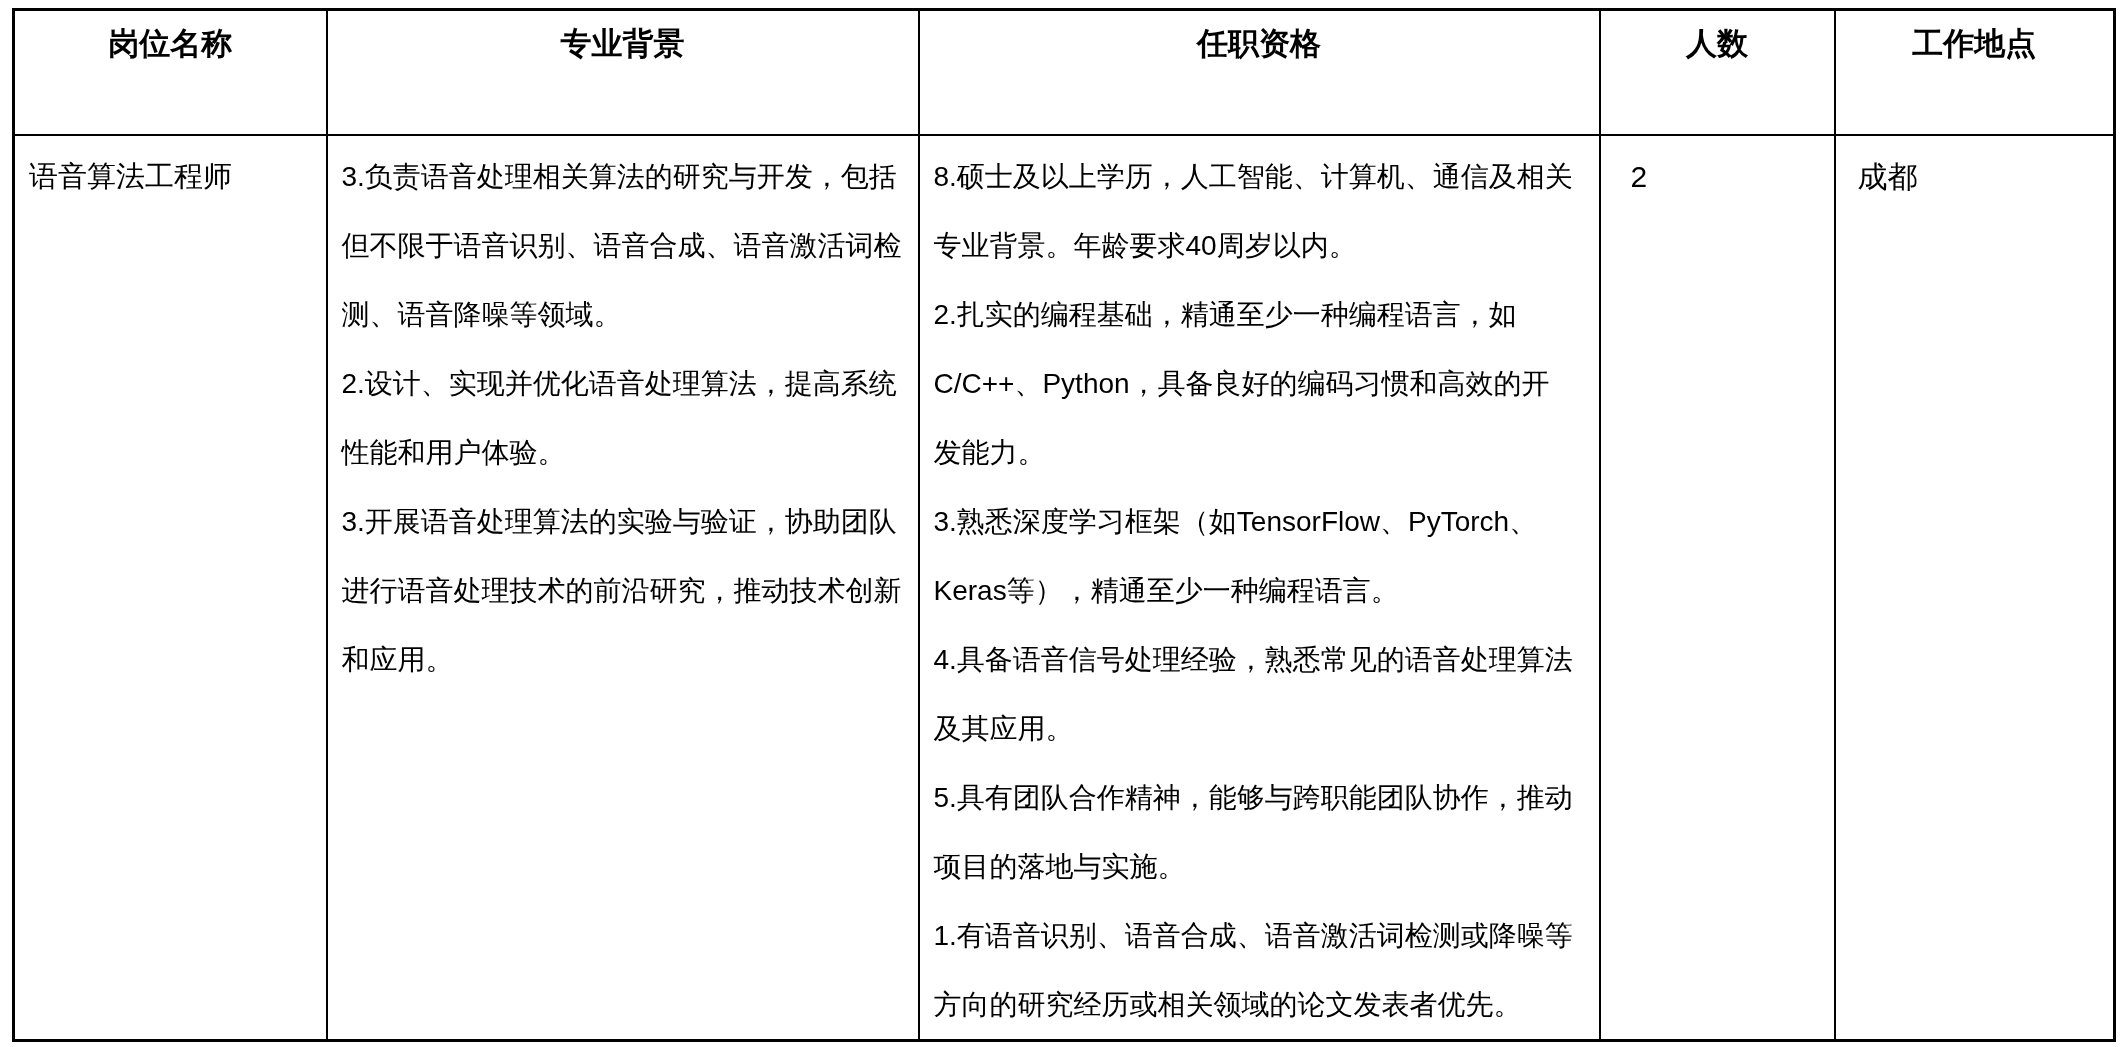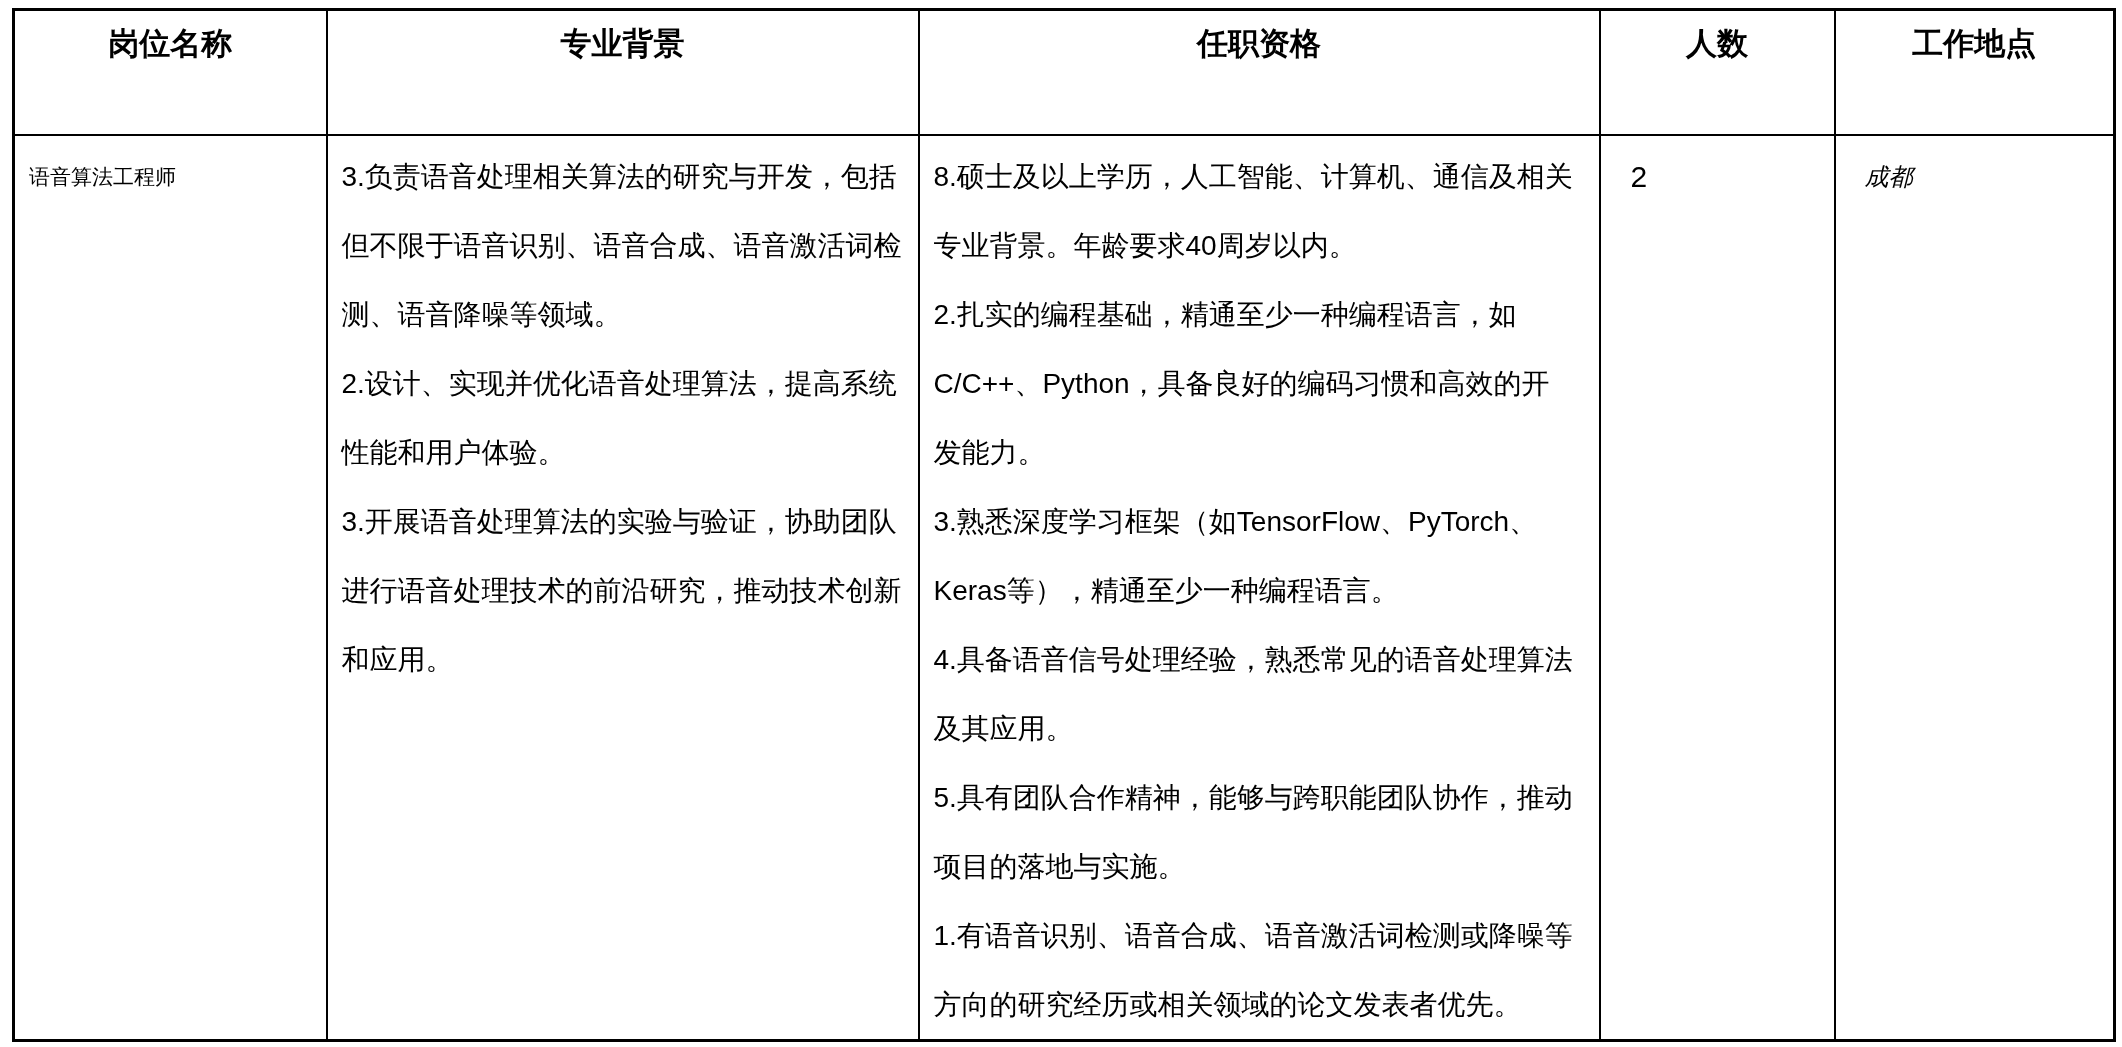--- a/index.html
+++ b/index.html
@@ -47,26 +47,25 @@
     padding: 6px 10px 0 14px;
   }
   tbody td .line {
     white-space: nowrap;
   }
   td.cell-headcount {
     padding-left: 30px;
     font-size: 30px;
   }
   td.cell-location {
-    padding-left: 29px;
-    font-size: 24px;
-    font-style: italic;
+    padding-left: 22px;
+    font-size: 30px;
   }
   td.cell-position {
-    font-size: 21px;
+    font-size: 29px;
     white-space: nowrap;
   }
 </style>
 </head>
 <body>
 
 <div class="page">
   <table class="job-table">
     <colgroup>
       <col style="width:313px">

